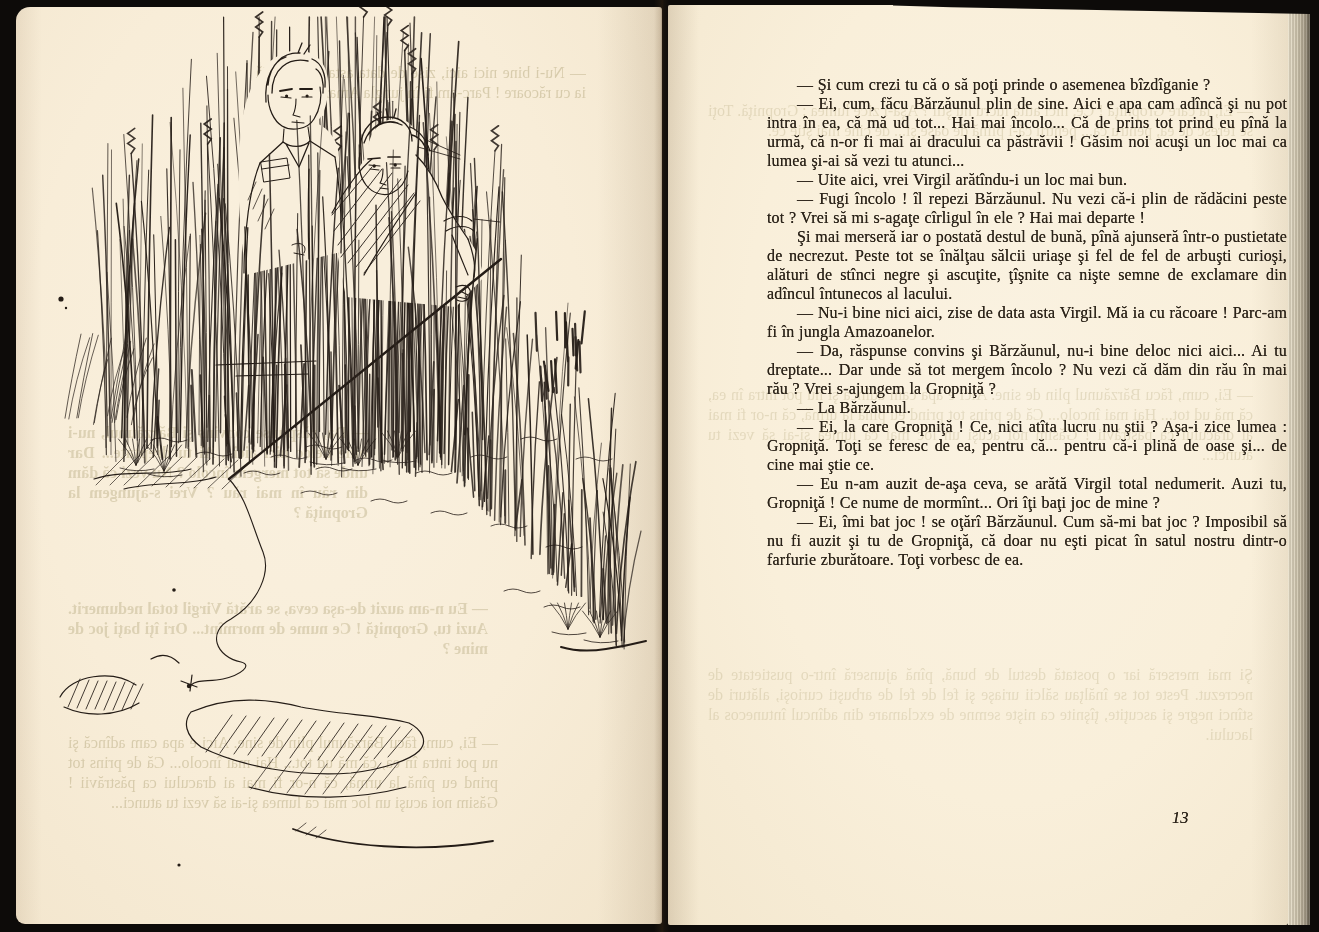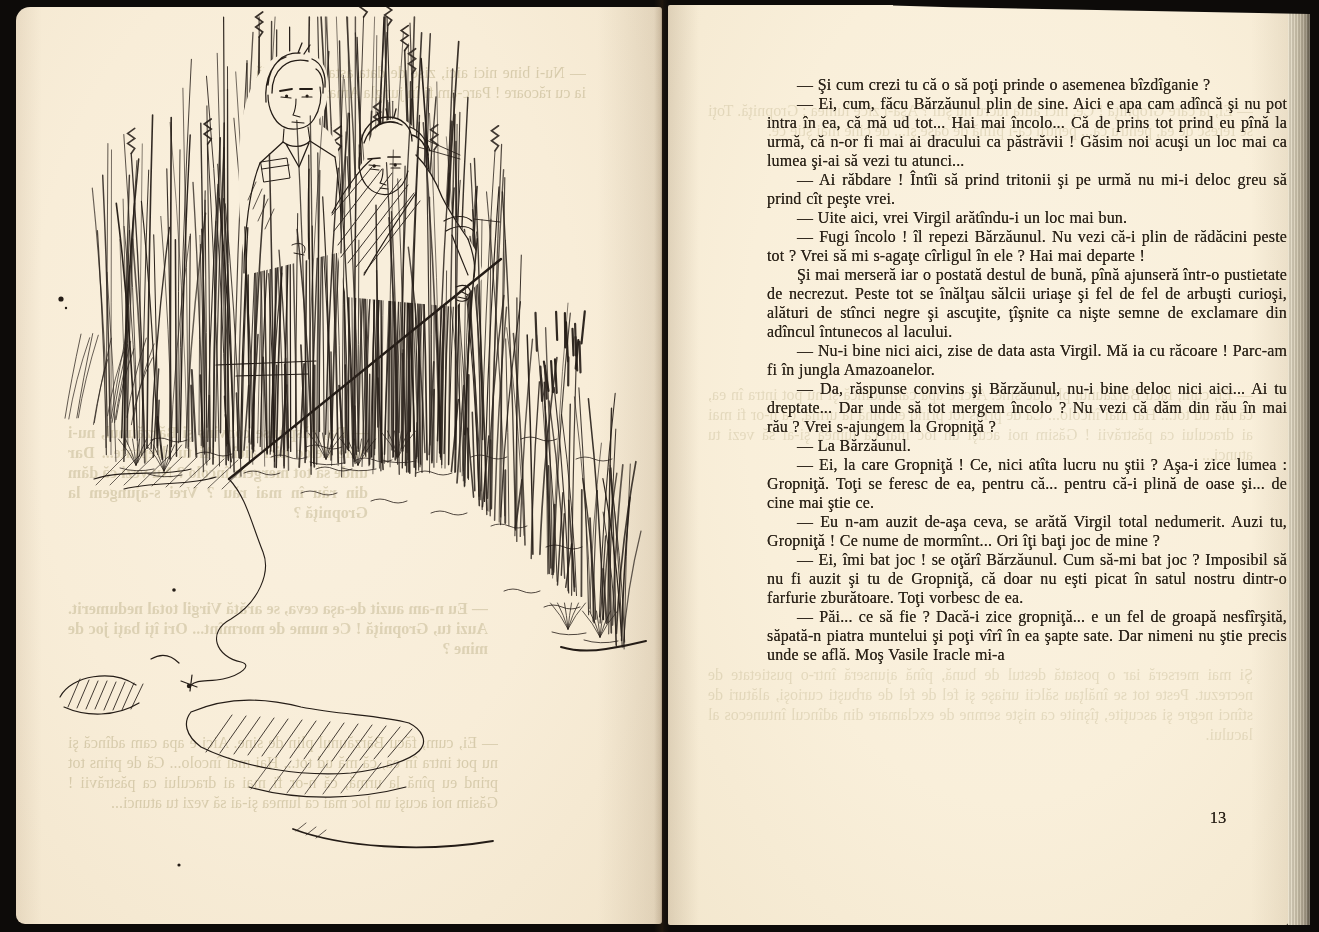--- a/index.html
+++ b/index.html
@@ -44,22 +44,22 @@
   
   .text-block{
     position:absolute;left:55px;top:70px;width:520px;z-index:3;
     font-size:16px;line-height:19px;text-align:justify;
     color:#2b2319;letter-spacing:.15px;word-spacing:.5px;
     text-shadow:0 0 .35px rgba(43,35,25,.85);
     margin-left:44px;
   }
   .text-block p{margin:0;text-indent:30px;}
   .page-num{
-    position:absolute;left:520px;top:803px;width:60px;z-index:3;
-    font-size:16.5px;text-align:center;color:#2b2319;
+    position:absolute;left:504px;top:803px;width:60px;z-index:3;
+    font-size:16.5px;font-style:italic;text-align:left;color:#2b2319;
     text-shadow:0 0 .35px rgba(43,35,25,.85);
   }
   
   .ghost{
     position:absolute;z-index:1;transform:scaleX(-1);
     color:#a99c6e;opacity:.40;filter:blur(.55px);
     font-size:16px;line-height:20px;text-align:justify;overflow:hidden;
     pointer-events:none;
   }
   .ghost.bold{font-weight:bold;opacity:.34;}
@@ -577,31 +577,29 @@
 
 <div class="page page-right">
 
   <div class="ghost" style="left:40px;top:96px;width:545px;height:220px;opacity:.26;">— Ei, la care Gropniţă&nbsp;! Ce, nici atîta lucru nu ştii&nbsp;? Aşa-i zice lumea&nbsp;: Gropniţă. Toţi se feresc de ea, pentru că... pentru că-i plină de oase şi... de cine mai ştie ce.</div>
   <div class="ghost" style="left:40px;top:380px;width:545px;height:250px;opacity:.26;">— Ei, cum, făcu Bărzăunul plin de sine. Aici e apa cam adîncă şi nu pot intra în ea, că mă ud tot... Hai mai încolo... Că de prins tot prind eu pînă la urmă, că n-or fi mai ai dracului ca păstrăvii&nbsp;! Găsim noi acuşi un loc mai ca lumea şi-ai să vezi tu atunci...</div>
   <div class="ghost" style="left:40px;top:660px;width:545px;height:160px;opacity:.26;">Şi mai merseră iar o postată destul de bună, pînă ajunseră într-o pustietate de necrezut. Peste tot se înălţau sălcii uriaşe şi fel de fel de arbuşti curioşi, alături de stînci negre şi ascuţite, ţîşnite ca nişte semne de exclamare din adîncul întunecos al lacului.</div>
 
   <div class="text-block">
     <p>— Şi cum crezi tu că o să poţi prinde o asemenea bîzdîganie&nbsp;?</p>
     <p>— Ei, cum, făcu Bărzăunul plin de sine. Aici e apa cam adîncă şi nu pot intra în ea, că mă ud tot... Hai mai încolo... Că de prins tot prind eu pînă la urmă, că n-or fi mai ai dracului ca păstrăvii&nbsp;! Găsim noi acuşi un loc mai ca lumea şi-ai să vezi tu atunci...</p>
-    <p>— Ai răbdare&nbsp;! Întîi să prind tritonii şi pe urmă nu mi-i deloc greu să prind cît peşte vrei.</p>
     <p>— Uite aici, vrei Virgil arătîndu-i un loc mai bun.</p>
     <p>— Fugi încolo&nbsp;! îl repezi Bărzăunul. Nu vezi că-i plin de rădăcini peste tot&nbsp;? Vrei să mi s-agaţe cîrligul în ele&nbsp;? Hai mai departe&nbsp;!</p>
     <p>Şi mai merseră iar o postată destul de bună, pînă ajunseră într-o pustietate de necrezut. Peste tot se înălţau sălcii uriaşe şi fel de fel de arbuşti curioşi, alături de stînci negre şi ascuţite, ţîşnite ca nişte semne de exclamare din adîncul întunecos al lacului.</p>
     <p>— Nu-i bine nici aici, zise de data asta Virgil. Mă ia cu răcoare&nbsp;! Parc-am fi în jungla Amazoanelor.</p>
     <p>— Da, răspunse convins şi Bărzăunul, nu-i bine deloc nici aici... Ai tu dreptate... Dar unde să tot mergem încolo&nbsp;? Nu vezi că dăm din rău în mai rău&nbsp;? Vrei s-ajungem la Gropniţă&nbsp;?</p>
     <p>— La Bărzăunul.</p>
     <p>— Ei, la care Gropniţă&nbsp;! Ce, nici atîta lucru nu ştii&nbsp;? Aşa-i zice lumea&nbsp;: Gropniţă. Toţi se feresc de ea, pentru că... pentru că-i plină de oase şi... de cine mai ştie ce.</p>
     <p>— Eu n-am auzit de-aşa ceva, se arătă Virgil total nedumerit. Auzi tu, Gropniţă&nbsp;! Ce nume de mormînt... Ori îţi baţi joc de mine&nbsp;?</p>
     <p>— Ei, îmi bat joc&nbsp;! se oţărî Bărzăunul. Cum să-mi bat joc&nbsp;? Imposibil să nu fi auzit şi tu de Gropniţă, că doar nu eşti picat în satul nostru dintr-o farfurie zburătoare. Toţi vorbesc de ea.</p>
-    <p>— Păi... ce să fie&nbsp;? Dacă-i zice gropniţă... e un fel de groapă nesfîrşită, săpată-n piatra muntelui şi poţi vîrî în ea şapte sate. Dar nimeni nu ştie precis unde se află. Moş Vasile Iracle mi-a</p>
   </div>
 
   <div class="page-num">13</div>
 </div>
 
 <div class="gutter"></div>
 <div class="edge-stack"></div>
 <div class="top-wedge"></div>
 
 </body></html>

